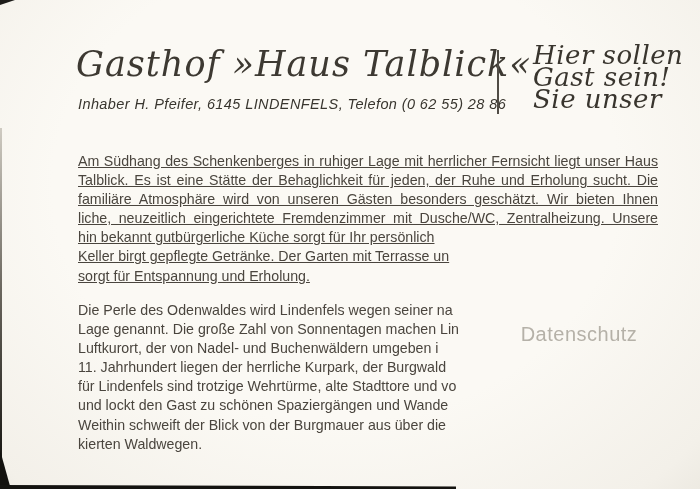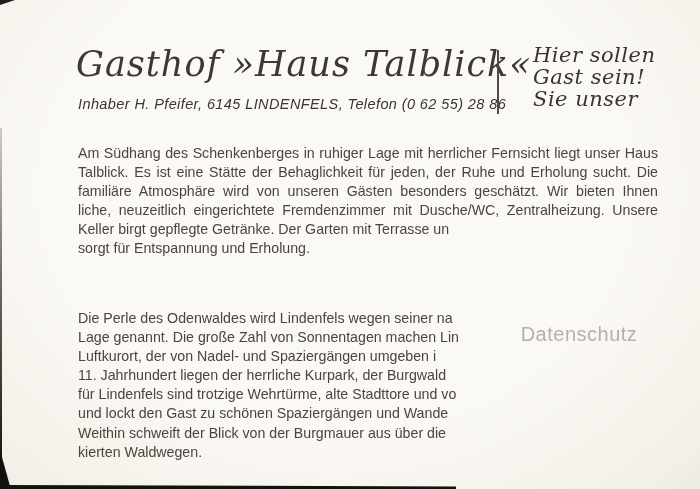--- a/index.html
+++ b/index.html
@@ -58,36 +58,36 @@
   }
   .divider-vertical {
     position: absolute; left: 497px; top: 50px;
     width: 2px; height: 64px;
     background: #504c45;
   }
   .slogan {
     position: absolute; left: 533px; top: 44px;
     font-family: "DejaVu Serif", cursive;
     font-style: italic;
-    font-size: 21px;
+    font-size: 26px;
     line-height: 22px;
     letter-spacing: 0.5px;
     color: #39352e;
     white-space: nowrap;
   }
   
   .paragraph {
     position: absolute; left: 78px;
     width: 580px;
     font-size: 14.2px;
     line-height: 19.1px;
     color: #4a453e;
   }
-  .p1 { top: 144px; }
-  .p2 { top: 309px; }
+  .p1 { top: 152px; text-decoration: underline; }
+  .p2 { top: 301px; }
   .line { white-space: nowrap; overflow: hidden; }
   .line.full { text-align: justify; text-align-last: justify; white-space: normal; height: 19.1px; }
   
   .watermark {
     position: absolute; left: 489px; top: 332px;
     width: 180px;
     text-align: center;
     color: #b5b1a8;
     pointer-events: none;
   }
@@ -115,28 +115,29 @@
     <div>Hier sollen</div>
     <div>Gast sein!</div>
     <div>Sie unser</div>
   </div>
 
   <div class="paragraph p1">
     <div class="line full">Am Südhang des Schenkenberges in ruhiger Lage mit herrlicher Fernsicht liegt unser Haus</div>
     <div class="line full">Talblick. Es ist eine Stätte der Behaglichkeit für jeden, der Ruhe und Erholung sucht. Die</div>
     <div class="line full">familiäre Atmosphäre wird von unseren Gästen besonders geschätzt. Wir bieten Ihnen freund-</div>
     <div class="line full">liche, neuzeitlich eingerichtete Fremdenzimmer mit Dusche/WC, Zentralheizung. Unsere weit-</div>
+    <div class="line">hin bekannt gutbürgerliche Küche sorgt für Ihr persönlich</div>
     <div class="line">Keller birgt gepflegte Getränke. Der Garten mit Terrasse un</div>
     <div class="line">sorgt für Entspannung und Erholung.</div>
   </div>
 
   <div class="paragraph p2">
     <div class="line">Die Perle des Odenwaldes wird Lindenfels wegen seiner na</div>
     <div class="line">Lage genannt. Die große Zahl von Sonnentagen machen Lin</div>
-    <div class="line">Luftkurort, der von Nadel- und Spaziergängen umgeben i</div>
+    <div class="line">Luftkurort, der von Nadel- und Buchenwäldern umgeben i</div>
     <div class="line">11. Jahrhundert liegen der herrliche Kurpark, der Burgwald</div>
     <div class="line">für Lindenfels sind trotzige Wehrtürme, alte Stadttore und vo</div>
     <div class="line">und lockt den Gast zu schönen Spaziergängen und Wande</div>
     <div class="line">Weithin schweift der Blick von der Burgmauer aus über die</div>
     <div class="line">kierten Waldwegen.</div>
   </div>
 
   <div class="watermark">
     <div class="wm2">Datenschutz</div>
   </div>

